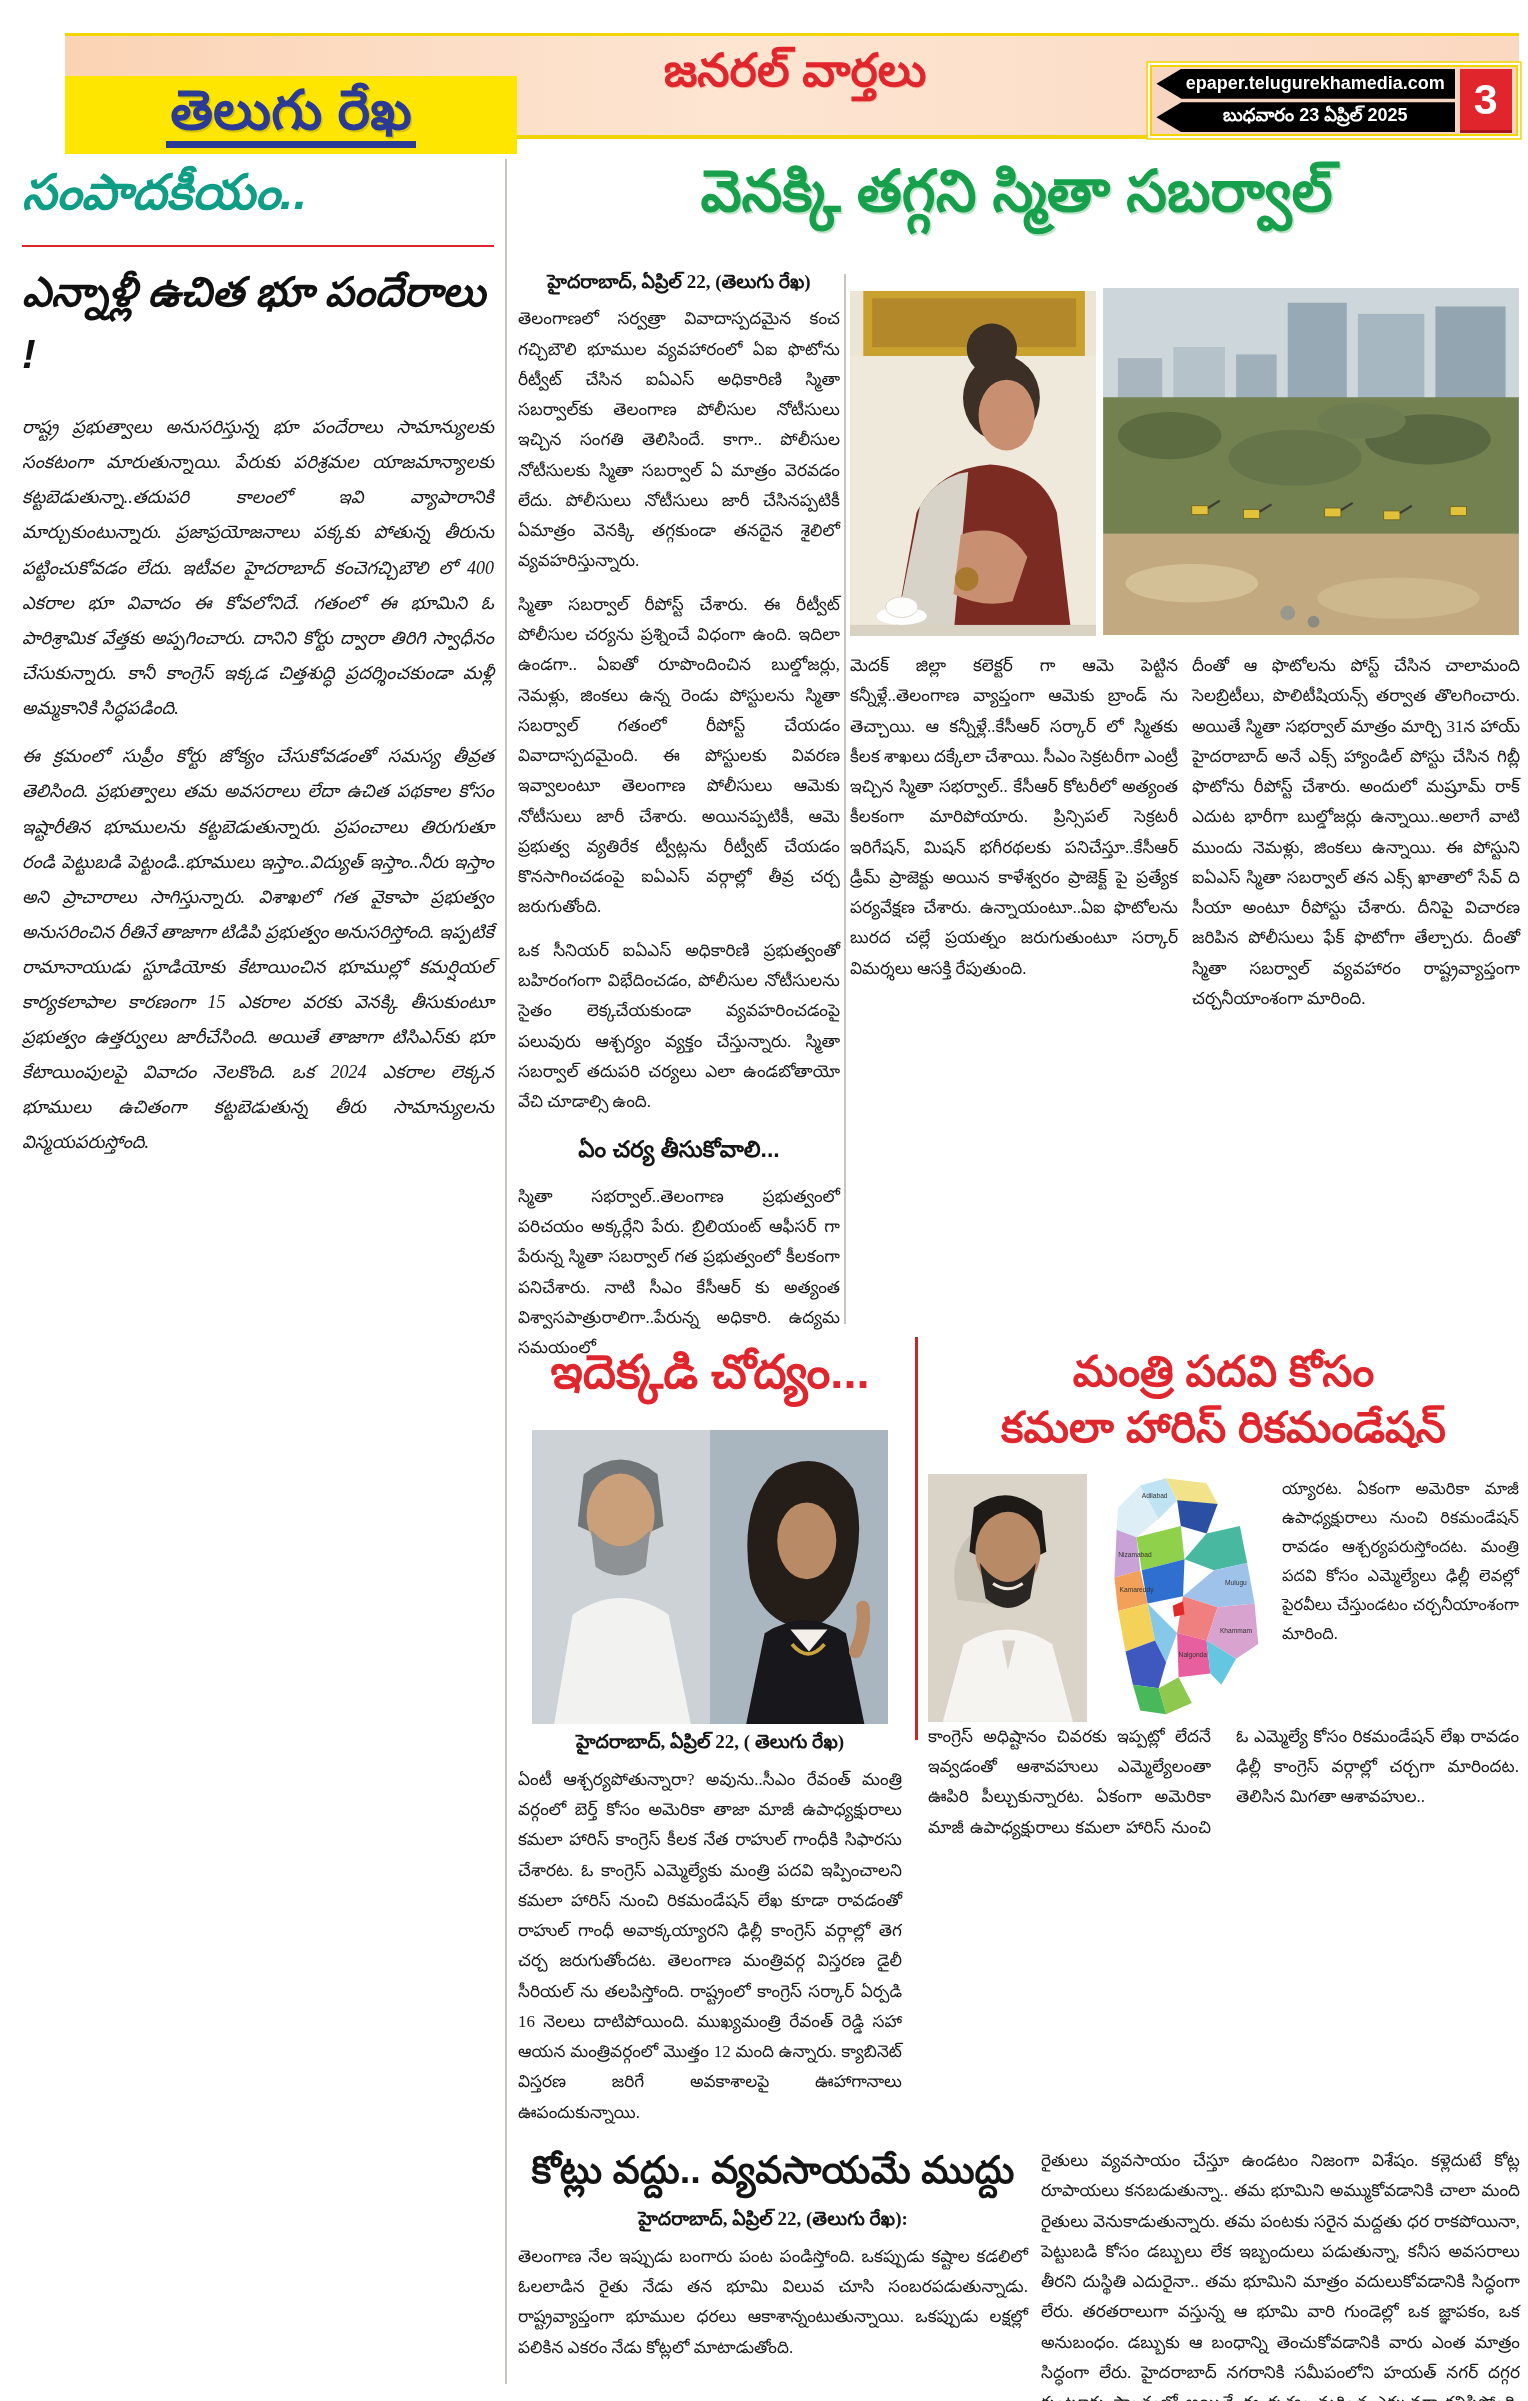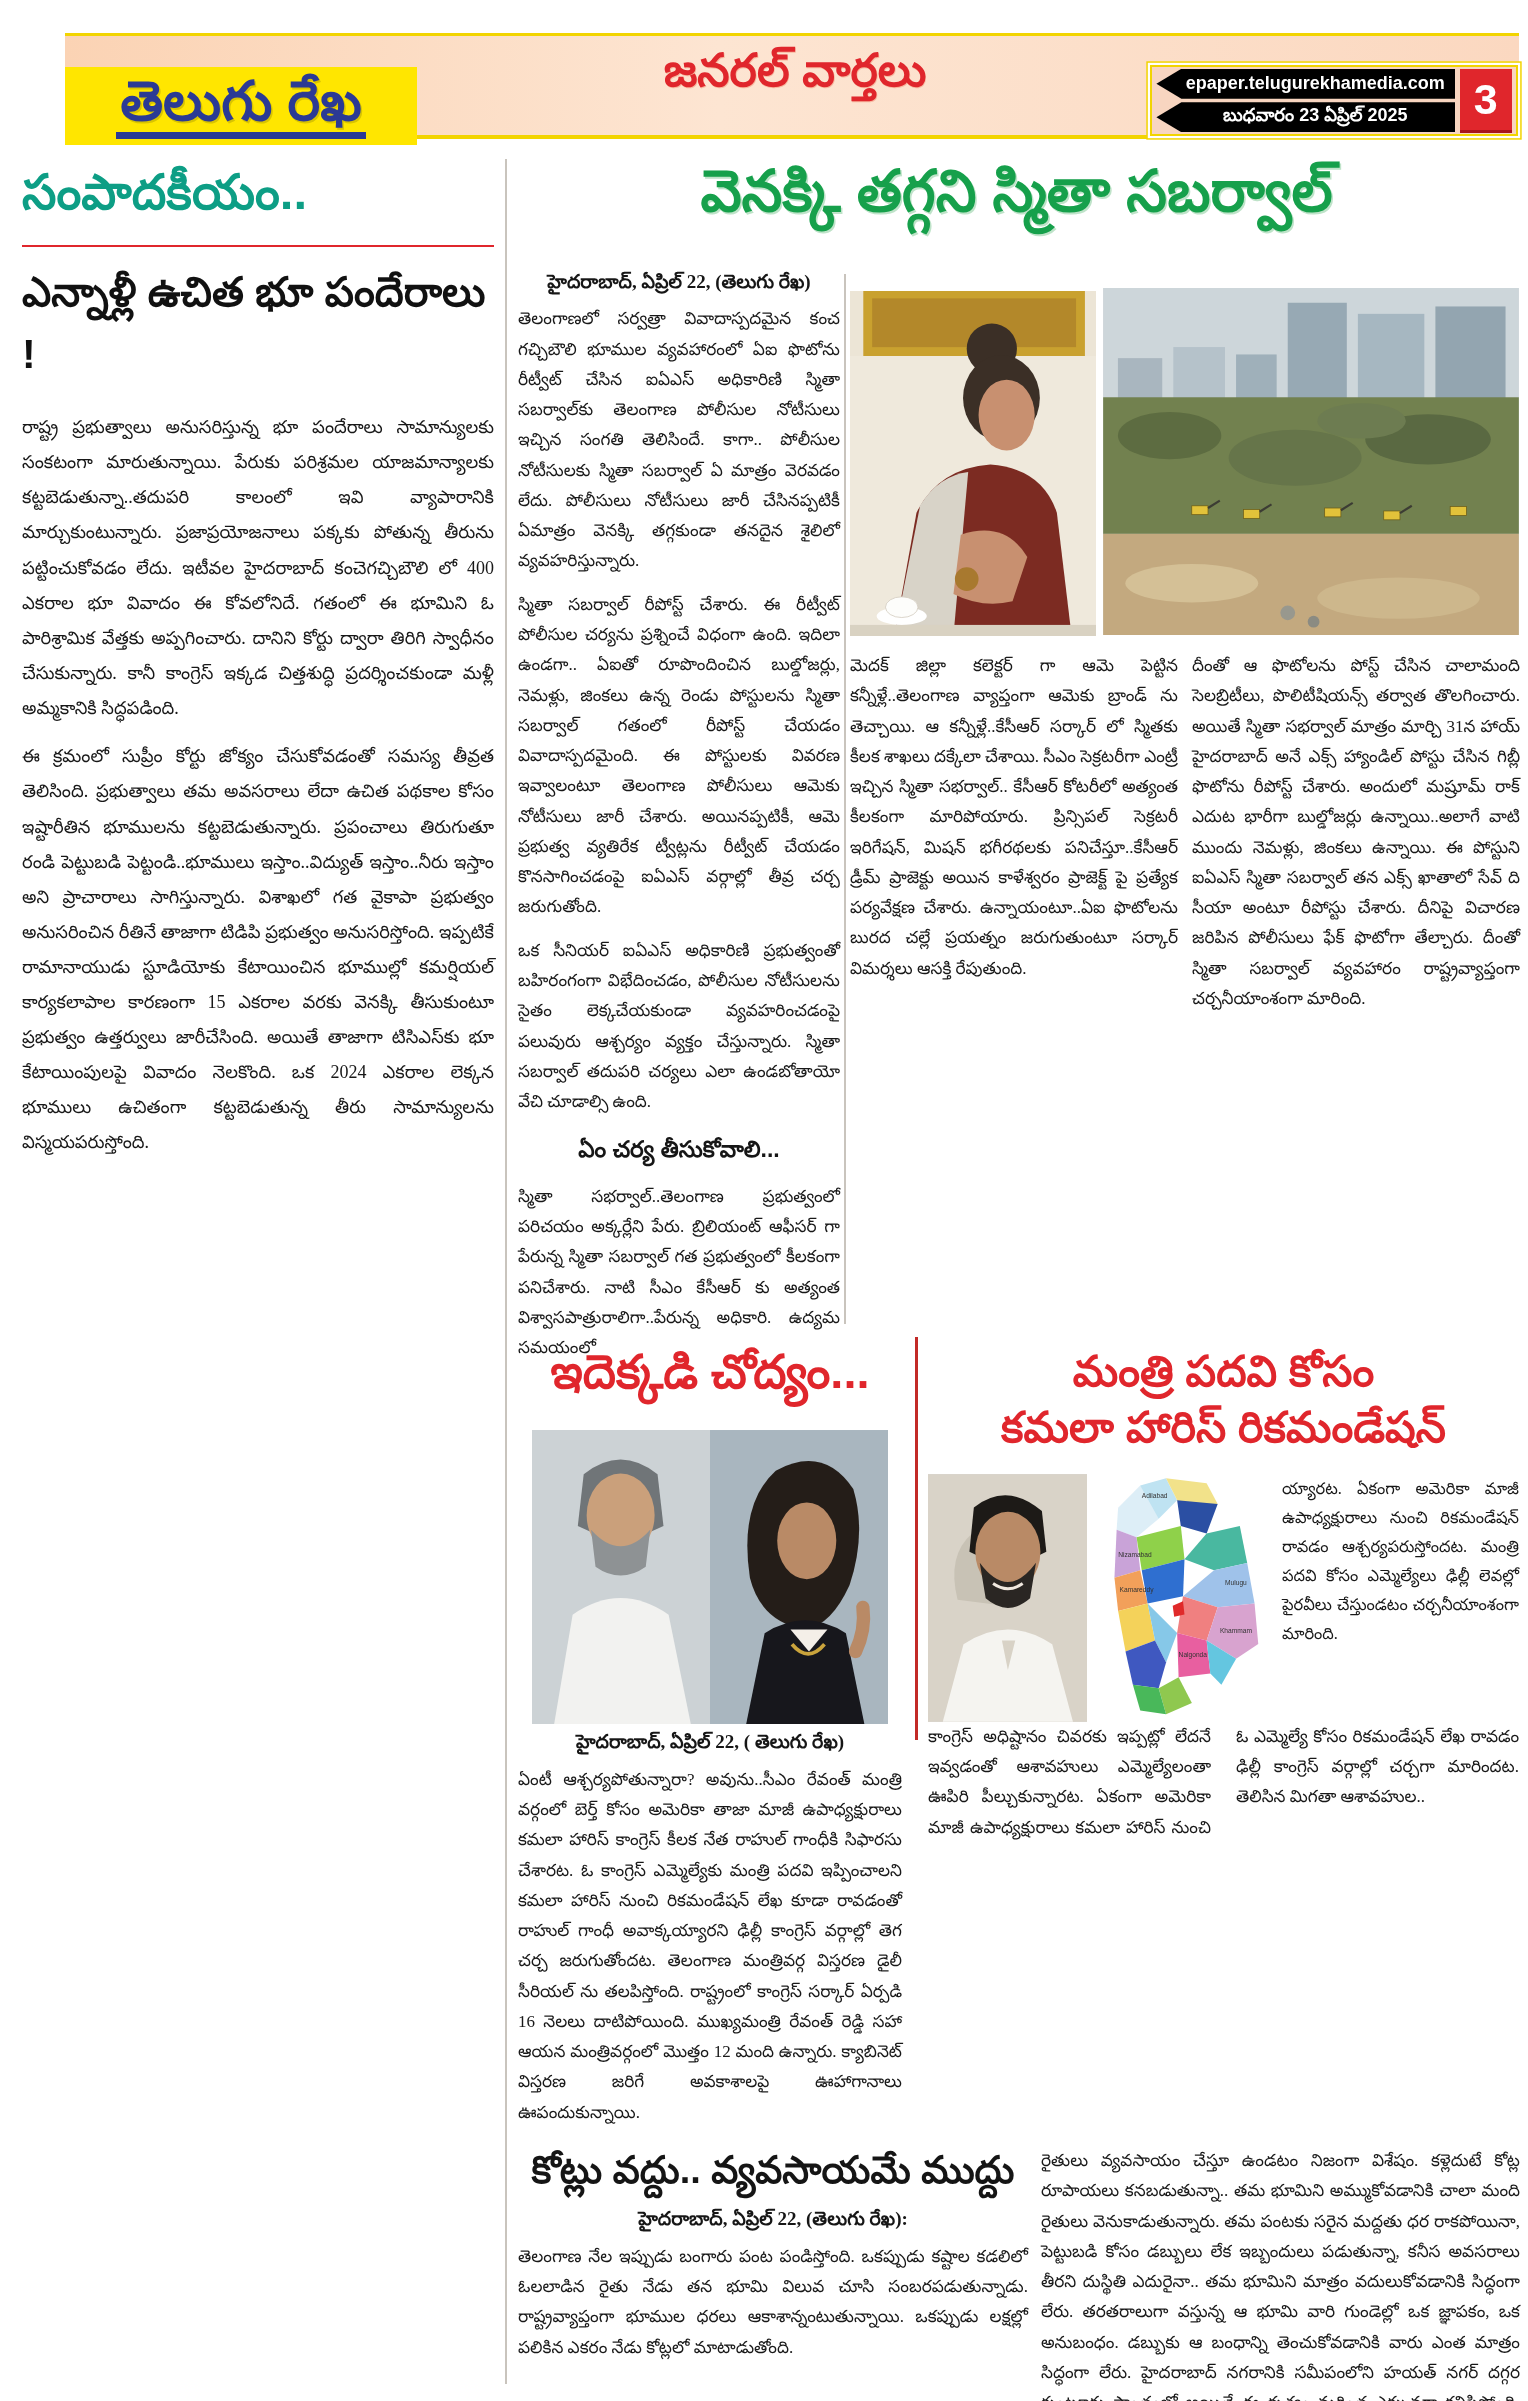--- a/index.html
+++ b/index.html
@@ -3,21 +3,21 @@
 <meta charset="utf-8">
 <style>
   html,body{margin:0;padding:0;background:#ffffff;}
   body{width:1528px;height:2401px;position:relative;overflow:hidden;
        font-family:"Liberation Serif","DejaVu Serif",serif;color:#161616;}
   .abs{position:absolute;}
   
   .hdr-strip{left:65px;top:33px;width:1454px;height:106px;
      background:linear-gradient(90deg,#fbd3b4,#fde5d2 45%,#fbd8c0);
      border-top:3.7px solid #f2d400;border-bottom:4.4px solid #f2d400;box-sizing:border-box;}
-  .masthead{left:65px;top:67px;width:352px;height:78px;background:#ffe600;
+  .masthead{left:65px;top:76px;width:452px;height:78px;background:#ffe600;
      display:flex;align-items:center;justify-content:center;z-index:3;}
   .masthead .t{font-family:"Liberation Sans","DejaVu Sans",sans-serif;font-weight:bold;
      font-size:55px;color:#2b3a94;line-height:1;border-bottom:7.4px solid #2b3a94;padding:0 4.4px 3px 4.4px;
      text-shadow:1.5px 1.5px 0 #d9c400;}
   .section-title{left:444px;top:43px;width:702px;height:89px;display:flex;align-items:flex-start;justify-content:center;}
   .section-title .t{font-family:"Liberation Sans","DejaVu Sans",sans-serif;font-weight:bold;
      font-size:46px;color:#e0262c;text-shadow:0.7px 0.7px 0 #f7b9a0;}
   .hdr-info{left:1150px;top:65px;width:368px;height:71px;background:#f8d5c0;
      border:2.2px solid #f2d400;box-shadow:0 0 0 2.2px #fff,0 0 0 3.7px #f2d400;box-sizing:border-box;
      display:flex;align-items:center;gap:4.4px;padding:3px 4.4px;z-index:4;}
@@ -66,21 +66,21 @@
     <div class="ribbon">epaper.telugurekhamedia.com</div>
     <div class="ribbon">బుధవారం 23 ఏప్రిల్ 2025</div>
   </div>
   <div class="pagenum">3</div>
 </div>
 
 <div class="abs vline" style="left:505px;top:159px;height:2225px;"></div>
 <div class="abs vline" style="left:844px;top:274px;height:1050px;"></div>
 <div class="abs red-vline" style="left:915px;top:1337px;height:403px;"></div>
 
-<div class="abs" style="left:22px;top:164px;width:472px;">
+<div class="abs" style="left:22px;top:164px;width:472px;font-style:italic;">
   <div class="ed-label">సంపాదకీయం..</div>
   <div class="ed-rule" style="margin:12px 0 15px 0;"></div>
   <div class="ed-headline">ఎన్నాళ్లీ ఉచిత భూ పందేరాలు !</div>
   <div class="body-txt" style="margin-top:25px;font-size:18px;line-height:1.95;">
     <p>రాష్ట్ర ప్రభుత్వాలు అనుసరిస్తున్న భూ పందేరాలు సామాన్యులకు సంకటంగా మారుతున్నాయి. పేరుకు పరిశ్రమల యాజమాన్యాలకు కట్టబెడుతున్నా..తదుపరి కాలంలో ఇవి వ్యాపారానికి మార్చుకుంటున్నారు. ప్రజాప్రయోజనాలు పక్కకు పోతున్న తీరును పట్టించుకోవడం లేదు. ఇటీవల హైదరాబాద్ కంచెగచ్చిబౌలి లో 400 ఎకరాల భూ వివాదం ఈ కోవలోనిదే. గతంలో ఈ భూమిని ఓ పారిశ్రామిక వేత్తకు అప్పగించారు. దానిని కోర్టు ద్వారా తిరిగి స్వాధీనం చేసుకున్నారు. కానీ కాంగ్రెస్ ఇక్కడ చిత్తశుద్ధి ప్రదర్శించకుండా మళ్లీ అమ్మకానికి సిద్ధపడింది.</p>
     <p>ఈ క్రమంలో సుప్రీం కోర్టు జోక్యం చేసుకోవడంతో సమస్య తీవ్రత తెలిసింది. ప్రభుత్వాలు తమ అవసరాలు లేదా ఉచిత పథకాల కోసం ఇష్టారీతిన భూములను కట్టబెడుతున్నారు. ప్రపంచాలు తిరుగుతూ రండి పెట్టుబడి పెట్టండి..భూములు ఇస్తాం..విద్యుత్ ఇస్తాం..నీరు ఇస్తాం అని ప్రాచారాలు సాగిస్తున్నారు. విశాఖలో గత వైకాపా ప్రభుత్వం అనుసరించిన రీతినే తాజాగా టిడిపి ప్రభుత్వం అనుసరిస్తోంది. ఇప్పటికే రామానాయుడు స్టూడియోకు కేటాయించిన భూముల్లో కమర్షియల్ కార్యకలాపాల కారణంగా 15 ఎకరాల వరకు వెనక్కి తీసుకుంటూ ప్రభుత్వం ఉత్తర్వులు జారీచేసింది. అయితే తాజాగా టిసిఎస్‌కు భూ కేటాయింపులపై వివాదం నెలకొంది. ఒక 2024 ఎకరాల లెక్కన భూములు ఉచితంగా కట్టబెడుతున్న తీరు సామాన్యులను విస్మయపరుస్తోంది.</p>
   </div>
 </div>
 
 <div class="abs smita-headline">వెనక్కి తగ్గని స్మితా సబర్వాల్</div>

